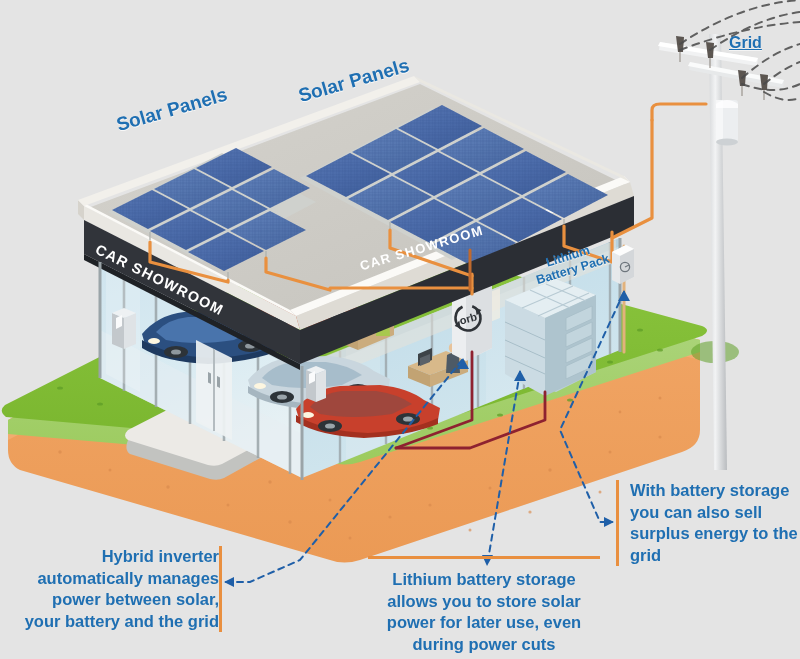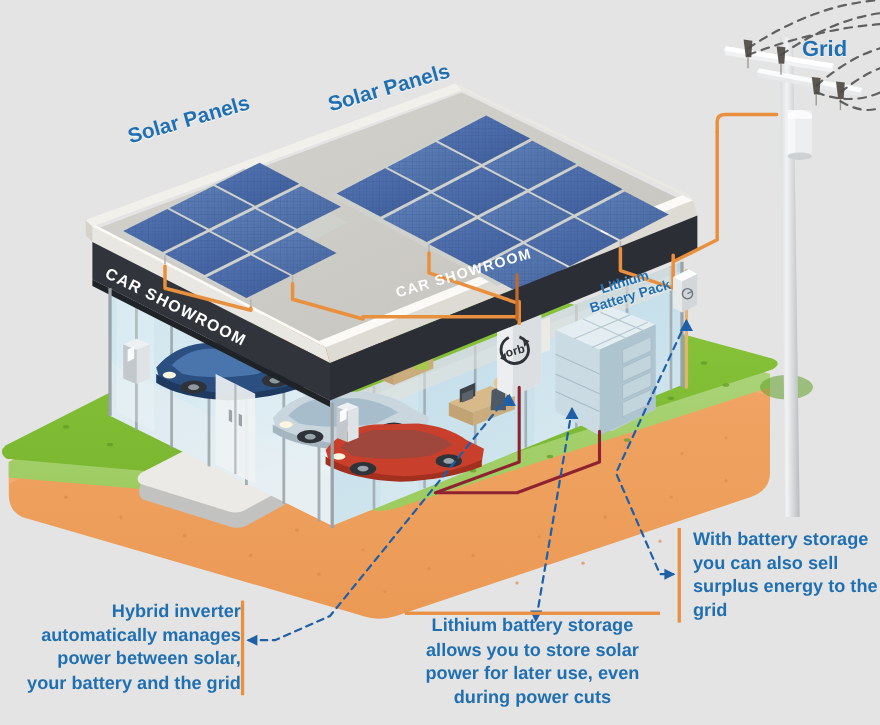--- a/index.html
+++ b/index.html
@@ -26,22 +26,23 @@
     left:114px;top:115px;font-size:19px;
     transform:rotate(-16deg);transform-origin:left top;
     text-shadow:0 1px 0 rgba(255,255,255,.75);
   }
   #label-solar-right{
     left:296px;top:86px;font-size:19px;
     transform:rotate(-16deg);transform-origin:left top;
     text-shadow:0 1px 0 rgba(255,255,255,.75);
   }
   #label-grid{
-    left:729px;top:34px;font-size:20px;
+    left:729px;top:34px;font-size:16px;
     text-shadow:0 1px 0 rgba(255,255,255,.6);
+    text-decoration:underline;
   }
   #label-battery{
     left:533px;top:249px;font-size:12.5px;line-height:14px;
     text-align:center;width:74px;
     transform:rotate(-17deg);transform-origin:center center;
     text-shadow:0 1px 0 rgba(255,255,255,.55);
   }
   
   .fascia-text{
     position:absolute;color:#ffffff;font-weight:bold;
@@ -63,20 +64,21 @@
     font-family:"Liberation Sans", sans-serif;
   }
   #caption-inverter{
     left:14px;top:546px;width:205px;
     text-align:right;
     border-right:3px solid #e98f3f;
   }
   #caption-battery{
     left:368px;top:556px;width:232px;
     text-align:center;
+    padding-top:10px;
     border-top:3px solid #e98f3f;
   }
   #caption-grid{
     left:616px;top:480px;width:182px;
     text-align:left;
     padding-left:11px;
     border-left:3px solid #e98f3f;
   }
 </style>
 </head>

